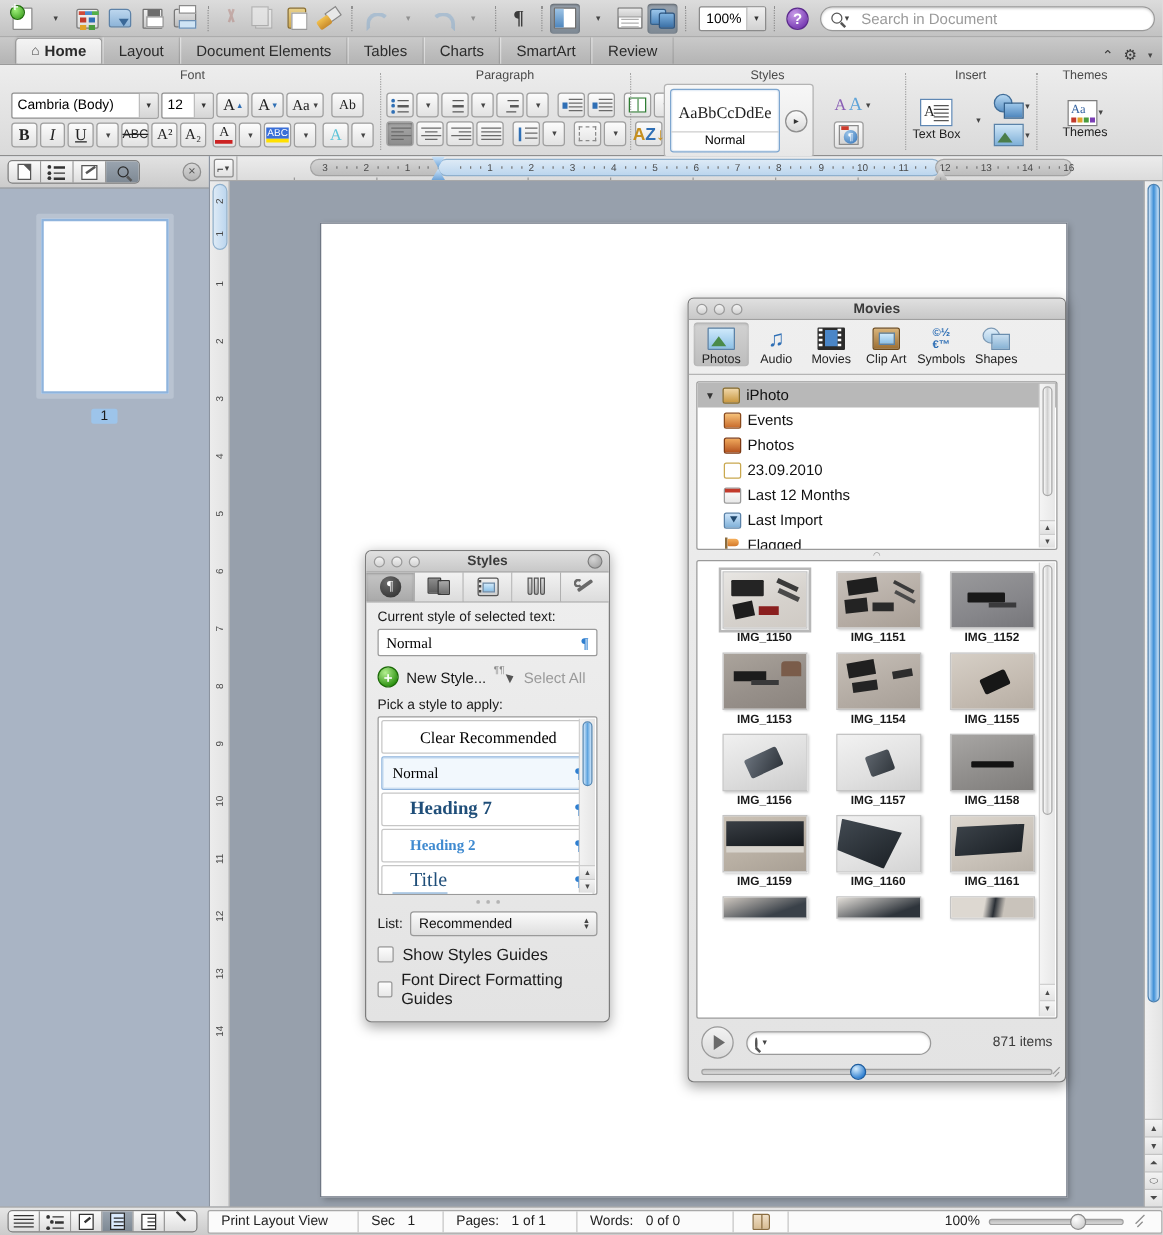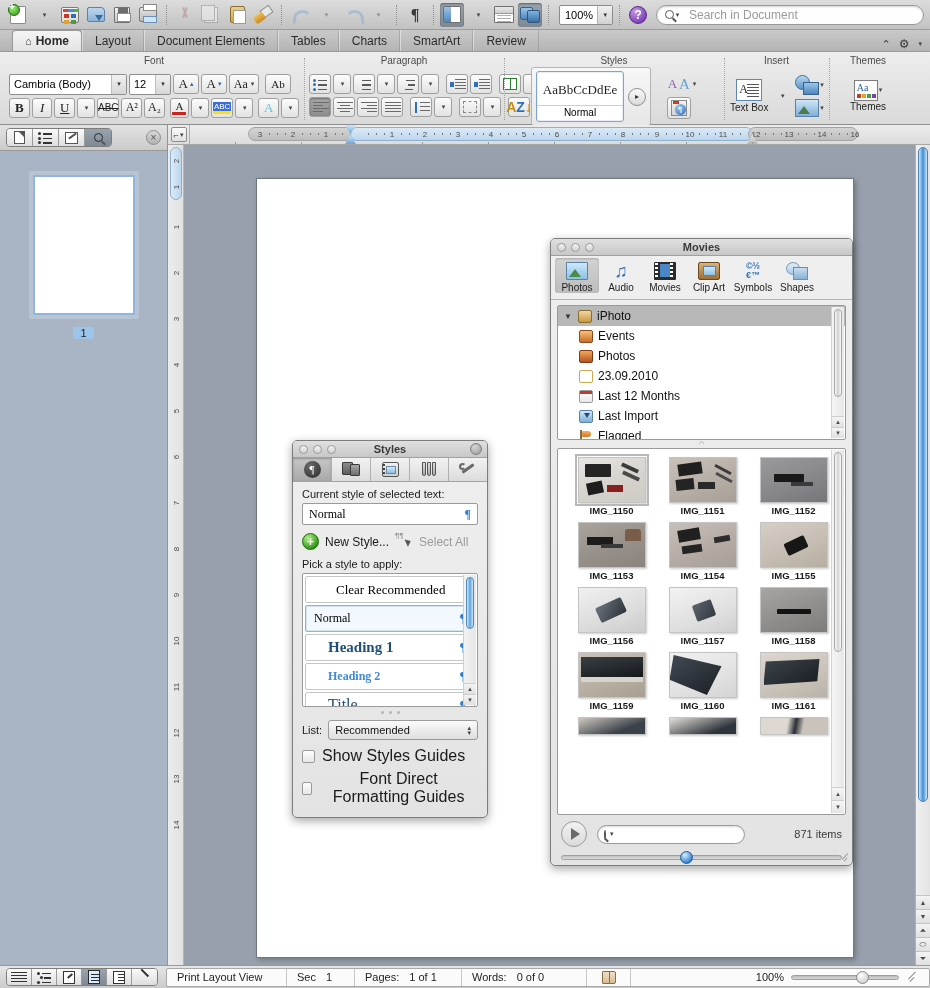--- a/index.html
+++ b/index.html
@@ -413,21 +413,21 @@
   .popup {
     flex:1; height:20px; border:1px solid #9a9a9a; border-radius:3px;
     background:linear-gradient(#fbfbfb,#dedede); display:flex; align-items:center;
     padding:0 6px; font-size:11px; color:#111;
   }
   .popup .arrows { margin-left:auto; display:flex;flex-direction:column;line-height:5px;font-size:7px;color:#444;}
 
   .cbrow { display:flex; align-items:center; gap:7px; margin-bottom:5px; }
   .cb { width:13px;height:13px;border:1px solid #9a9a9a;border-radius:2px;
     background:linear-gradient(#fdfdfd,#e8e8e8); }
-  .cblabel { font-size:16px; color:#1a1a1a;text-align:center; }
+  .cblabel { font-size:13px; color:#1a1a1a; }
 
   
   .media-tabs { height:44px; flex:0 0 44px; display:flex; align-items:flex-start;
     padding:2px 4px 0 4px; gap:0; border-bottom:1px solid #b4b4b4; }
   .mtab { width:44px; display:flex; flex-direction:column; align-items:center; justify-content:flex-start;
     font-size:10px; color:#222; padding-top:2px; border-radius:3px; }
   .mtab.on { background:linear-gradient(#d2d2d2,#bdbdbd); box-shadow: inset 0 1px 2px rgba(0,0,0,.2); }
   .mtab .mico { height:22px; display:flex; align-items:center; justify-content:center; }
   .mi-photos{width:22px;height:18px;background:linear-gradient(#cfe9fb,#8cc0e6);border:1px solid #5a82a8;position:relative;border-radius:1px;}
   .mi-photos::after{content:"";position:absolute;left:2px;bottom:2px;border-left:6px solid transparent;border-right:6px solid transparent;border-bottom:8px solid #4a8a4a;}
@@ -1192,21 +1192,21 @@
     <div class="stylelist">
       <div class="stylelist-inner">
         <div class="sitem">
           <span class="txt s-clear">Clear Recommended</span>
         </div>
         <div class="sitem sel">
           <span class="txt s-normal">Normal</span>
           <span class="pilc">¶</span>
         </div>
         <div class="sitem">
-          <span class="txt s-h1">Heading 1</span>
+          <span class="txt s-h1">Heading 7</span>
           <span class="pilc">¶</span>
         </div>
         <div class="sitem">
           <span class="txt s-h2">Heading 2</span>
           <span class="pilc">¶</span>
         </div>
         <div class="sitem">
           <span class="txt s-title">Title</span>
           <span class="pilc">¶</span>
         </div>

